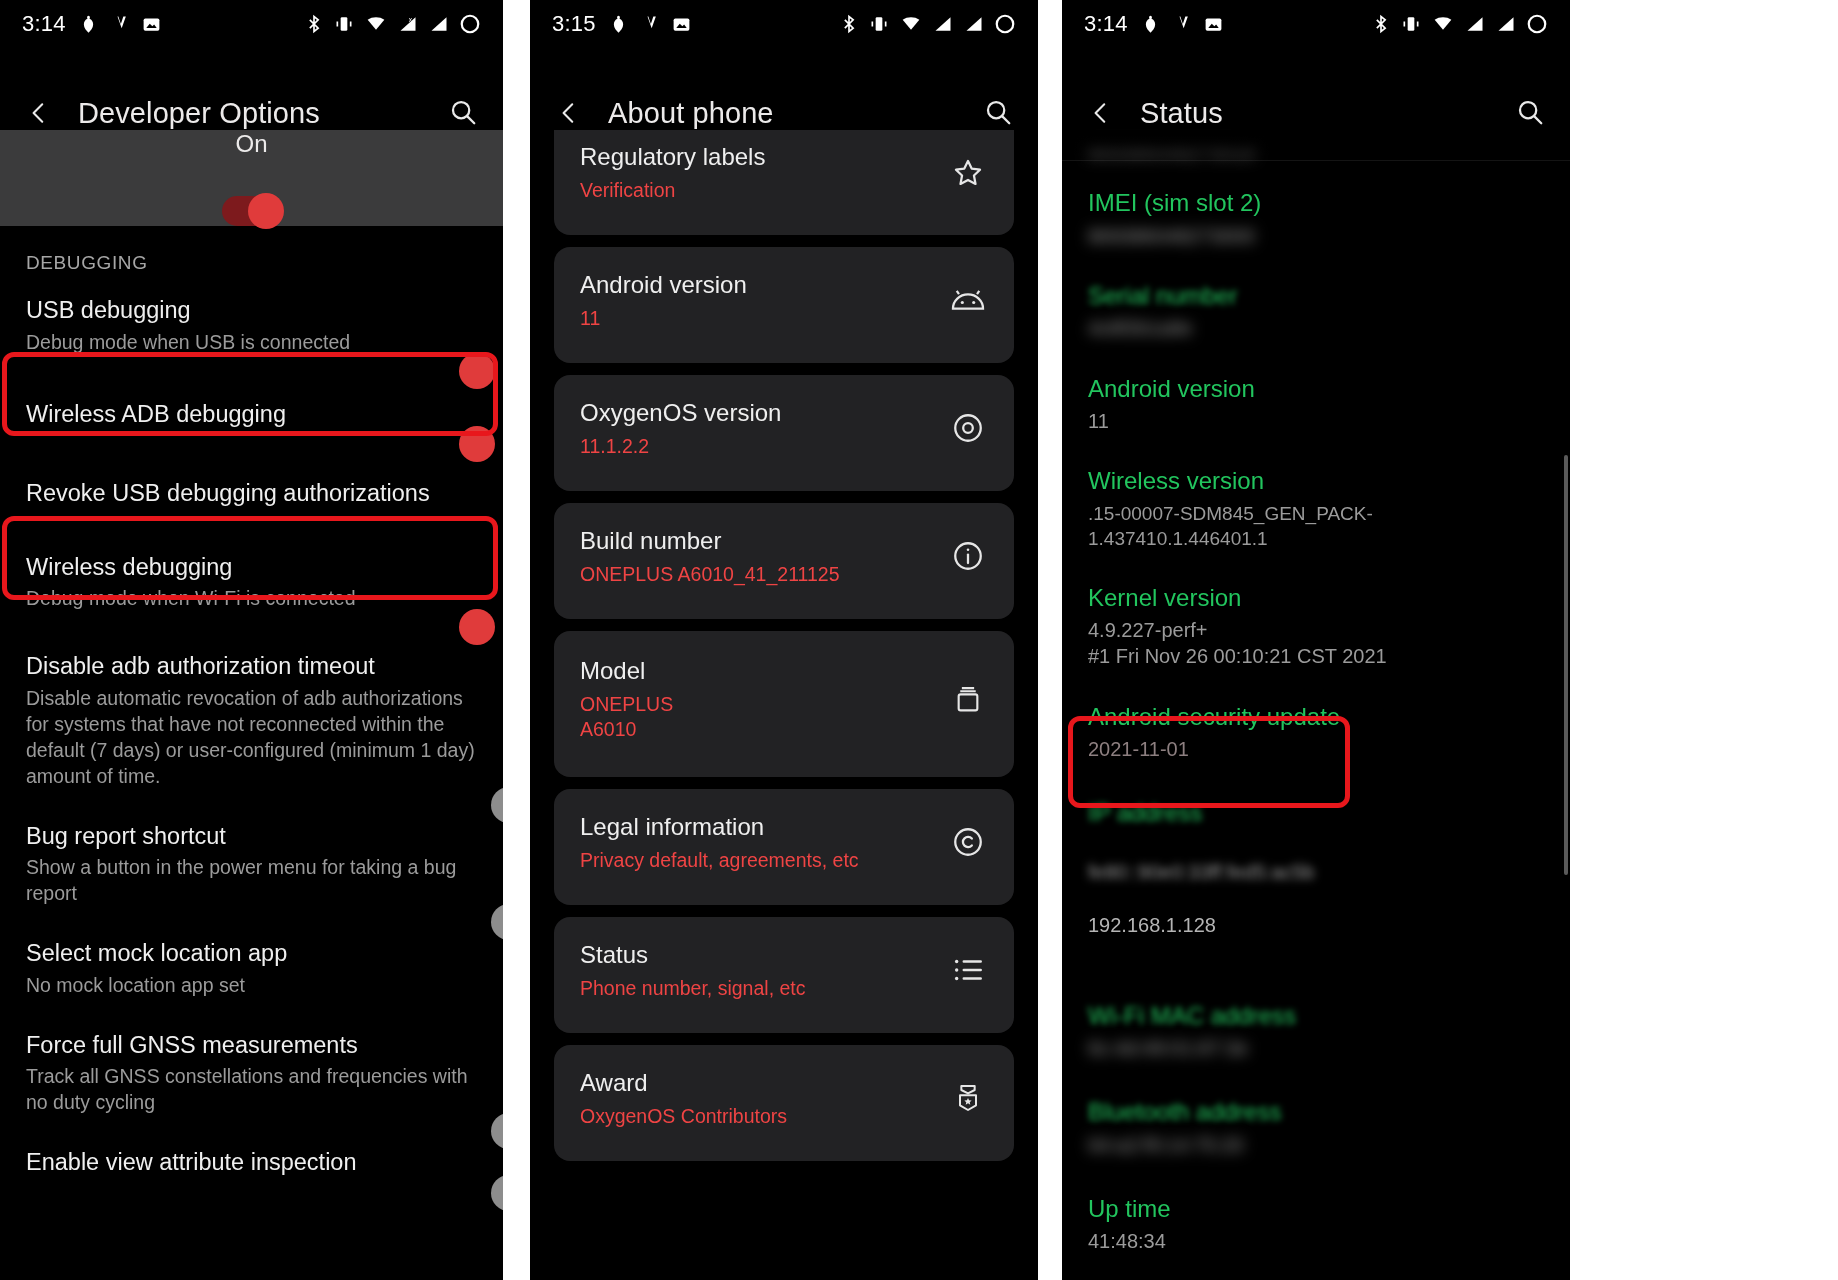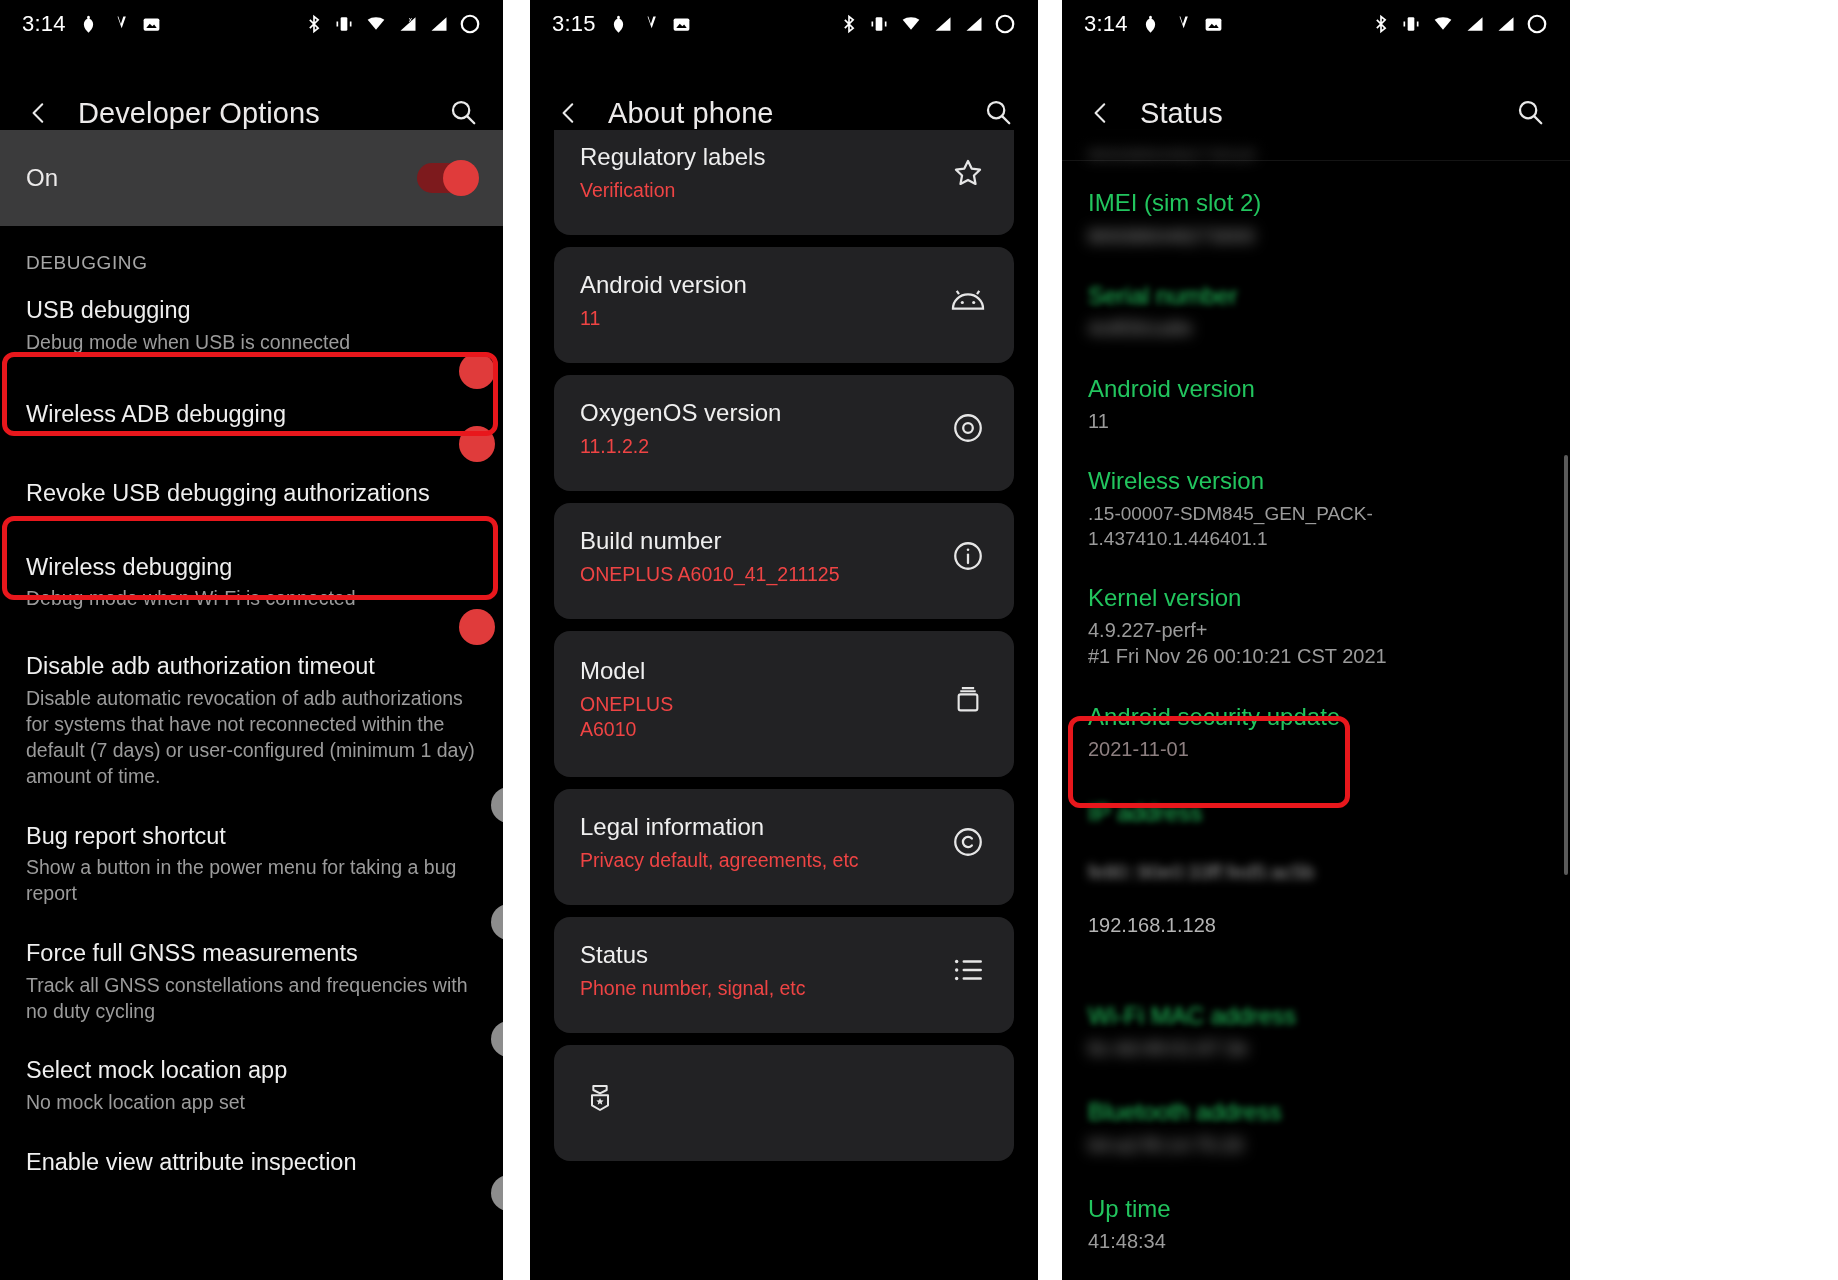--- a/index.html
+++ b/index.html
@@ -66,20 +66,21 @@
   .appbar-spacer { flex: 1 1 auto; }
   .search-ico { width: 36px; height: 36px; display:inline-flex; align-items:center; justify-content:center;}
 
   
   .toggle-master {
     background: #3b3b3c;
     height: 96px;
     display: flex;
     align-items: center;
     padding: 0 26px;
+    flex-direction: column;
   }
   .toggle-master .lbl { color: #eceaea; font-size: 24px; }
   .sw {
     width: 60px; height: 30px;
     border-radius: 16px;
     position: relative;
     flex: 0 0 auto;
   }
   .sw.on { background: #7d1a1d; }
   .sw.on::after {
@@ -284,31 +285,31 @@
     <div class="row">
       <div class="texts">
         <div class="title">Bug report shortcut</div>
         <div class="sub">Show a button in the power menu for taking a bug report</div>
       </div>
       <div class="ctl"><span class="sw off"></span></div>
     </div>
 
     <div class="row">
       <div class="texts">
+        <div class="title">Select mock location app</div>
+        <div class="sub">No mock location app set</div>
+      </div>
+    </div>
+
+    <div class="row">
+      <div class="texts">
         <div class="title">Force full GNSS measurements</div>
         <div class="sub">Track all GNSS constellations and frequencies with no duty cycling</div>
       </div>
       <div class="ctl"><span class="sw off"></span></div>
-    </div>
-
-    <div class="row">
-      <div class="texts">
-        <div class="title">Select mock location app</div>
-        <div class="sub">No mock location app set</div>
-      </div>
     </div>
 
     <div class="row">
       <div class="texts">
         <div class="title">Enable view attribute inspection</div>
       </div>
       <div class="ctl" style="margin-top:2px"><span class="sw off"></span></div>
     </div>
 
     <div class="hl-box" style="left:2px; top:352px; width:496px; height:84px;"></div>
@@ -484,20 +485,24 @@
           <svg width="34" height="30" viewBox="0 0 24 20" fill="none" stroke="#e6e6e6" stroke-width="1.7" stroke-linecap="round">
               <path d="M9 4h12M9 10h12M9 16h12"></path>
               <circle cx="4" cy="4" r="1.2" fill="#e6e6e6" stroke="none"></circle>
               <circle cx="4" cy="10" r="1.2" fill="#e6e6e6" stroke="none"></circle>
               <circle cx="4" cy="16" r="1.2" fill="#e6e6e6" stroke="none"></circle>
             </svg>
         </div>
       </div>
 
       <div class="card" style="min-height:116px">
+        <div class="texts">
+          <div class="title">Award</div>
+          <div class="sub">OxygenOS Contributors</div>
+        </div>
         <div class="ico">
           <svg width="32" height="34" viewBox="0 0 24 24" fill="none" stroke="#e6e6e6" stroke-width="1.5" stroke-linejoin="round">
               <path d="M7 3h10v3l-5 2.5L7 6z"></path>
               <path d="M6 10h12v7.5L12 21l-6-3.5z"></path>
               <path d="M12 12l.8 1.7 1.9.2-1.4 1.3.4 1.8-1.7-1-1.7 1 .4-1.8-1.4-1.3 1.9-.2z" fill="#e6e6e6" stroke="none"></path>
             </svg>
         </div>
       </div>
 
     </div>

